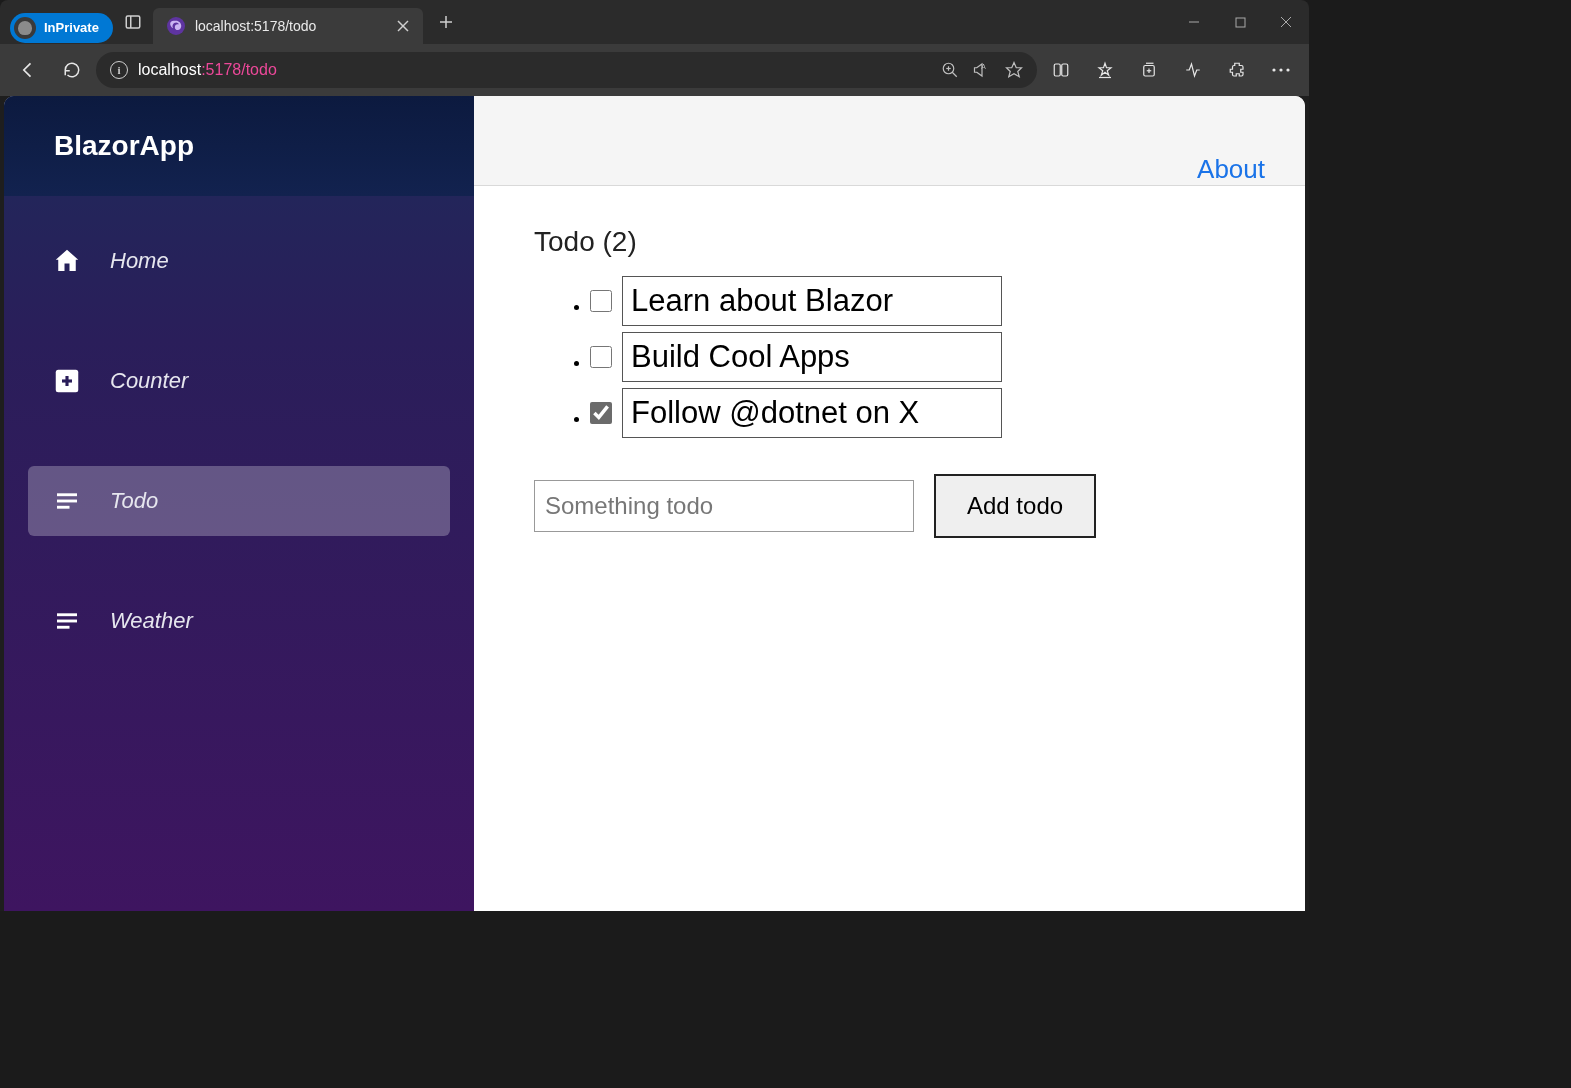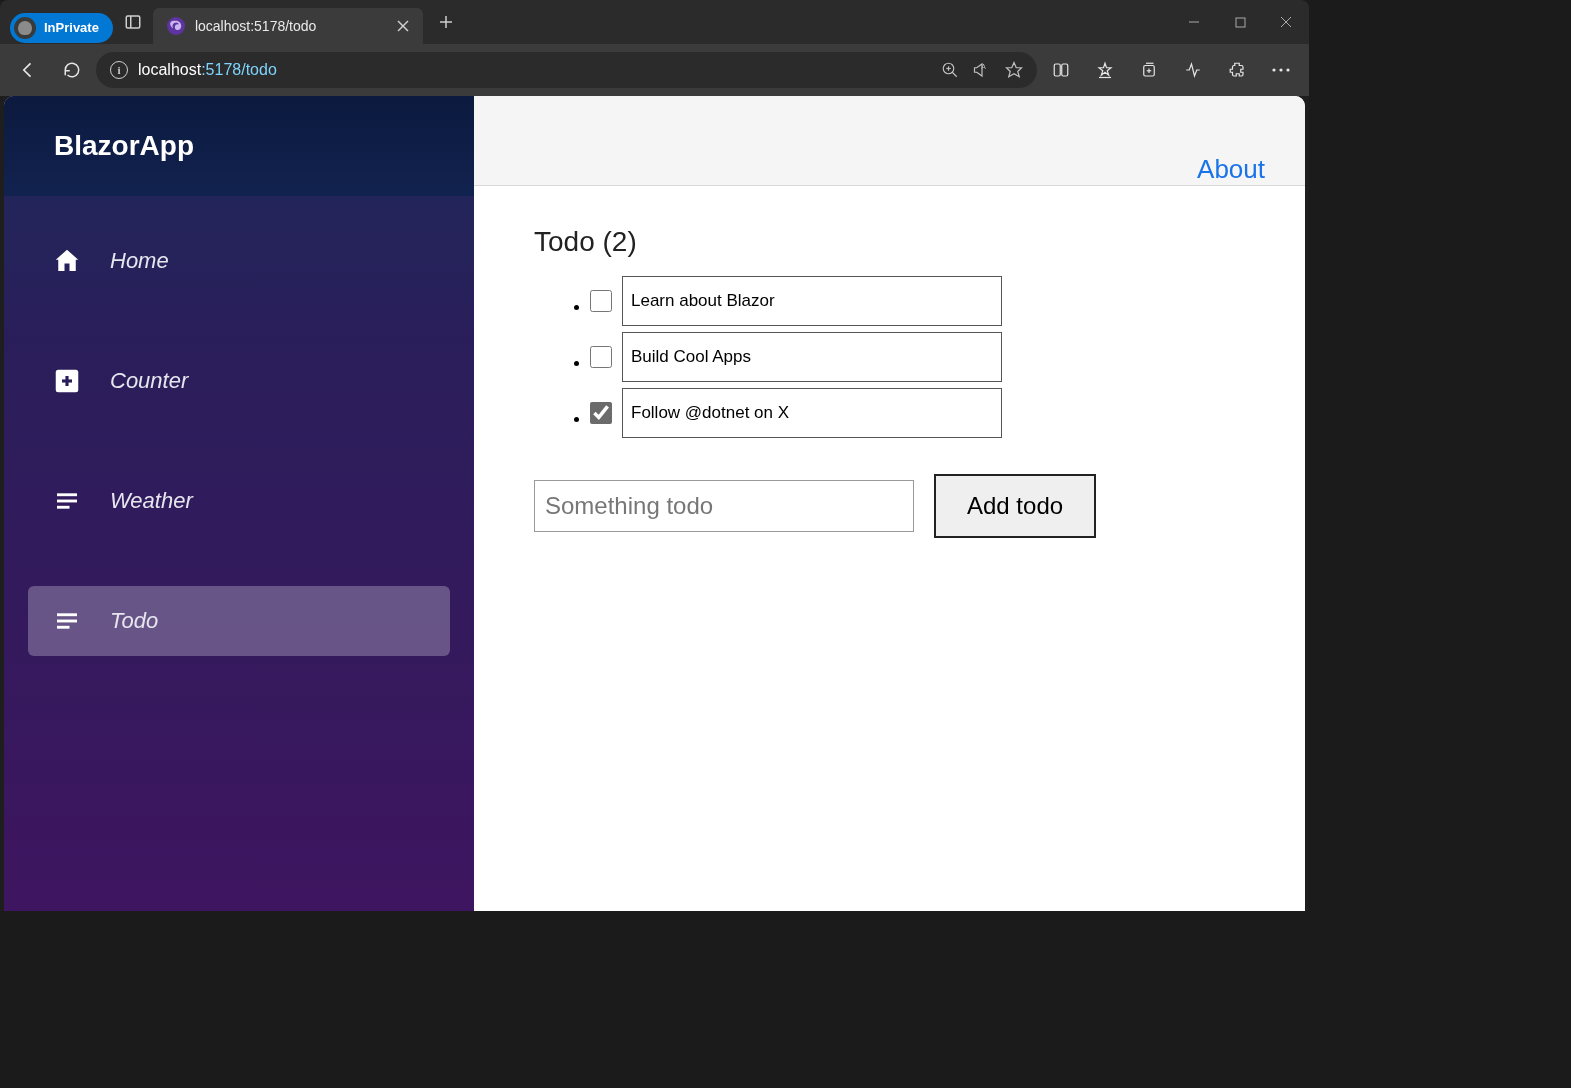--- a/index.html
+++ b/index.html
@@ -22,21 +22,21 @@
     .newtab { width:34px; height:34px; display:flex; align-items:center; justify-content:center; color:#cfcfcf; margin-left:6px; }
     .win-controls { margin-left:auto; display:flex; }
     .win-controls div { width:46px; height:44px; display:flex; align-items:center; justify-content:center; color:#aaa; }
 
     
     .toolbar { height:52px; background:#3b3b3b; display:flex; align-items:center; padding:0 8px; gap:4px; }
     .icon-btn { width:40px; height:40px; display:flex; align-items:center; justify-content:center; color:#e6e6e6; border-radius:4px; }
     .addr { flex:1; height:36px; background:#2b2b2b; border-radius:18px; display:flex; align-items:center; padding:0 14px; gap:10px; }
     .addr .info { width:18px; height:18px; border:1.5px solid #cfcfcf; border-radius:50%; display:flex; align-items:center; justify-content:center; color:#cfcfcf; font-size:11px; font-family: serif; font-weight:bold; }
     .addr .url { color:#ffffff; font-size:16px; }
-    .addr .url .dim { color:#7dd3fc; }
+    .addr .url .dim { color:#ec4899; }
     .addr .right-icons { margin-left:auto; display:flex; gap:14px; align-items:center; color:#bfbfbf; }
 
     
     .viewport { position:absolute; top:96px; left:0; right:0; bottom:0; background:#fff; border-radius:10px 10px 0 0; overflow:hidden; margin:0 4px; }
     .app { display:flex; height:100%; }
 
     
     .sidebar { width:470px; background:linear-gradient(180deg, #1e2a5a 0%, #2a1e5a 30%, #3e1560 100%); color:#fff; display:flex; flex-direction:column; }
     .brand { padding:34px 50px 34px; font-size:28px; font-weight:600; background: linear-gradient(180deg, #0c1a3f 0%, #12224f 100%); }
     .nav { padding:30px 24px; display:flex; flex-direction:column; gap:50px;font-style:italic; }
@@ -47,21 +47,21 @@
     
     .main { flex:1; display:flex; flex-direction:column; }
     .topbar { height:90px; border-bottom:1px solid #d9d9d9; display:flex; align-items:flex-end; justify-content:flex-end; padding:0 40px; background:#f5f5f5; }
     .about-link { color:#1a73e8; font-size:26px; text-decoration:none; }
     .content { padding:40px 60px; }
     h1.page-title { font-size:28px; font-weight:400; color:#222; margin-bottom:18px; }
     ul.todo-list { list-style:disc; padding-left:56px; }
     ul.todo-list li { display:list-item; margin-bottom:6px; }
     .li-inner { display:flex; align-items:center; gap:10px; }
     input[type="checkbox"].cb { width:22px; height:22px; accent-color:#6b6b6b; }
-    .todo-text { width:380px; height:50px; font-size:17px; padding:16px 8px; border:1px solid #555; background:#fff; }
+    .todo-text { width:380px; height:50px; font-size:31px; padding:16px 8px; border:1px solid #555; background:#fff; }
     .row { display:flex; gap:20px; margin-top:36px; align-items:center; }
     .new-input { width:380px; height:52px; font-size:24px; padding:6px 10px; border:1px solid #999; color:#222; }
     .new-input::placeholder { color:#777; }
     .add-btn { height:64px; padding:0 31px; font-size:24px; background:#efefef; border:2px solid #222; cursor:pointer; }
 
     svg { display:block; }
   </style>
 </head>
 <body>
 
@@ -212,36 +212,36 @@
 
           <div class="nav-item">
             <svg width="30" height="30" viewBox="0 0 24 24" fill="#fff">
                 <rect x="3" y="3" width="18" height="18" rx="2"></rect>
                 <line x1="12" y1="8" x2="12" y2="16" stroke="#2a1e5a" stroke-width="2.5"></line>
                 <line x1="8" y1="12" x2="16" y2="12" stroke="#2a1e5a" stroke-width="2.5"></line>
               </svg>
             <span>Counter</span>
           </div>
 
+          <div class="nav-item active">
+            <svg width="30" height="30" viewBox="0 0 24 24" fill="none" stroke="#fff" stroke-width="2.3">
+                <line x1="4" y1="7" x2="20" y2="7"></line>
+                <line x1="4" y1="12" x2="20" y2="12"></line>
+                <line x1="4" y1="17" x2="14" y2="17"></line>
+              </svg>
+            <span>Todo</span>
+          </div>
+
           <div class="nav-item">
             <svg width="30" height="30" viewBox="0 0 24 24" fill="none" stroke="#fff" stroke-width="2.3">
                 <line x1="4" y1="7" x2="20" y2="7"></line>
                 <line x1="4" y1="12" x2="20" y2="12"></line>
                 <line x1="4" y1="17" x2="14" y2="17"></line>
               </svg>
             <span>Weather</span>
-          </div>
-
-          <div class="nav-item active">
-            <svg width="30" height="30" viewBox="0 0 24 24" fill="none" stroke="#fff" stroke-width="2.3">
-                <line x1="4" y1="7" x2="20" y2="7"></line>
-                <line x1="4" y1="12" x2="20" y2="12"></line>
-                <line x1="4" y1="17" x2="14" y2="17"></line>
-              </svg>
-            <span>Todo</span>
           </div>
 
         </nav>
       </aside>
 
       <main class="main">
         <div class="topbar">
           <a href="#" class="about-link">About</a>
         </div>
         <div class="content">

